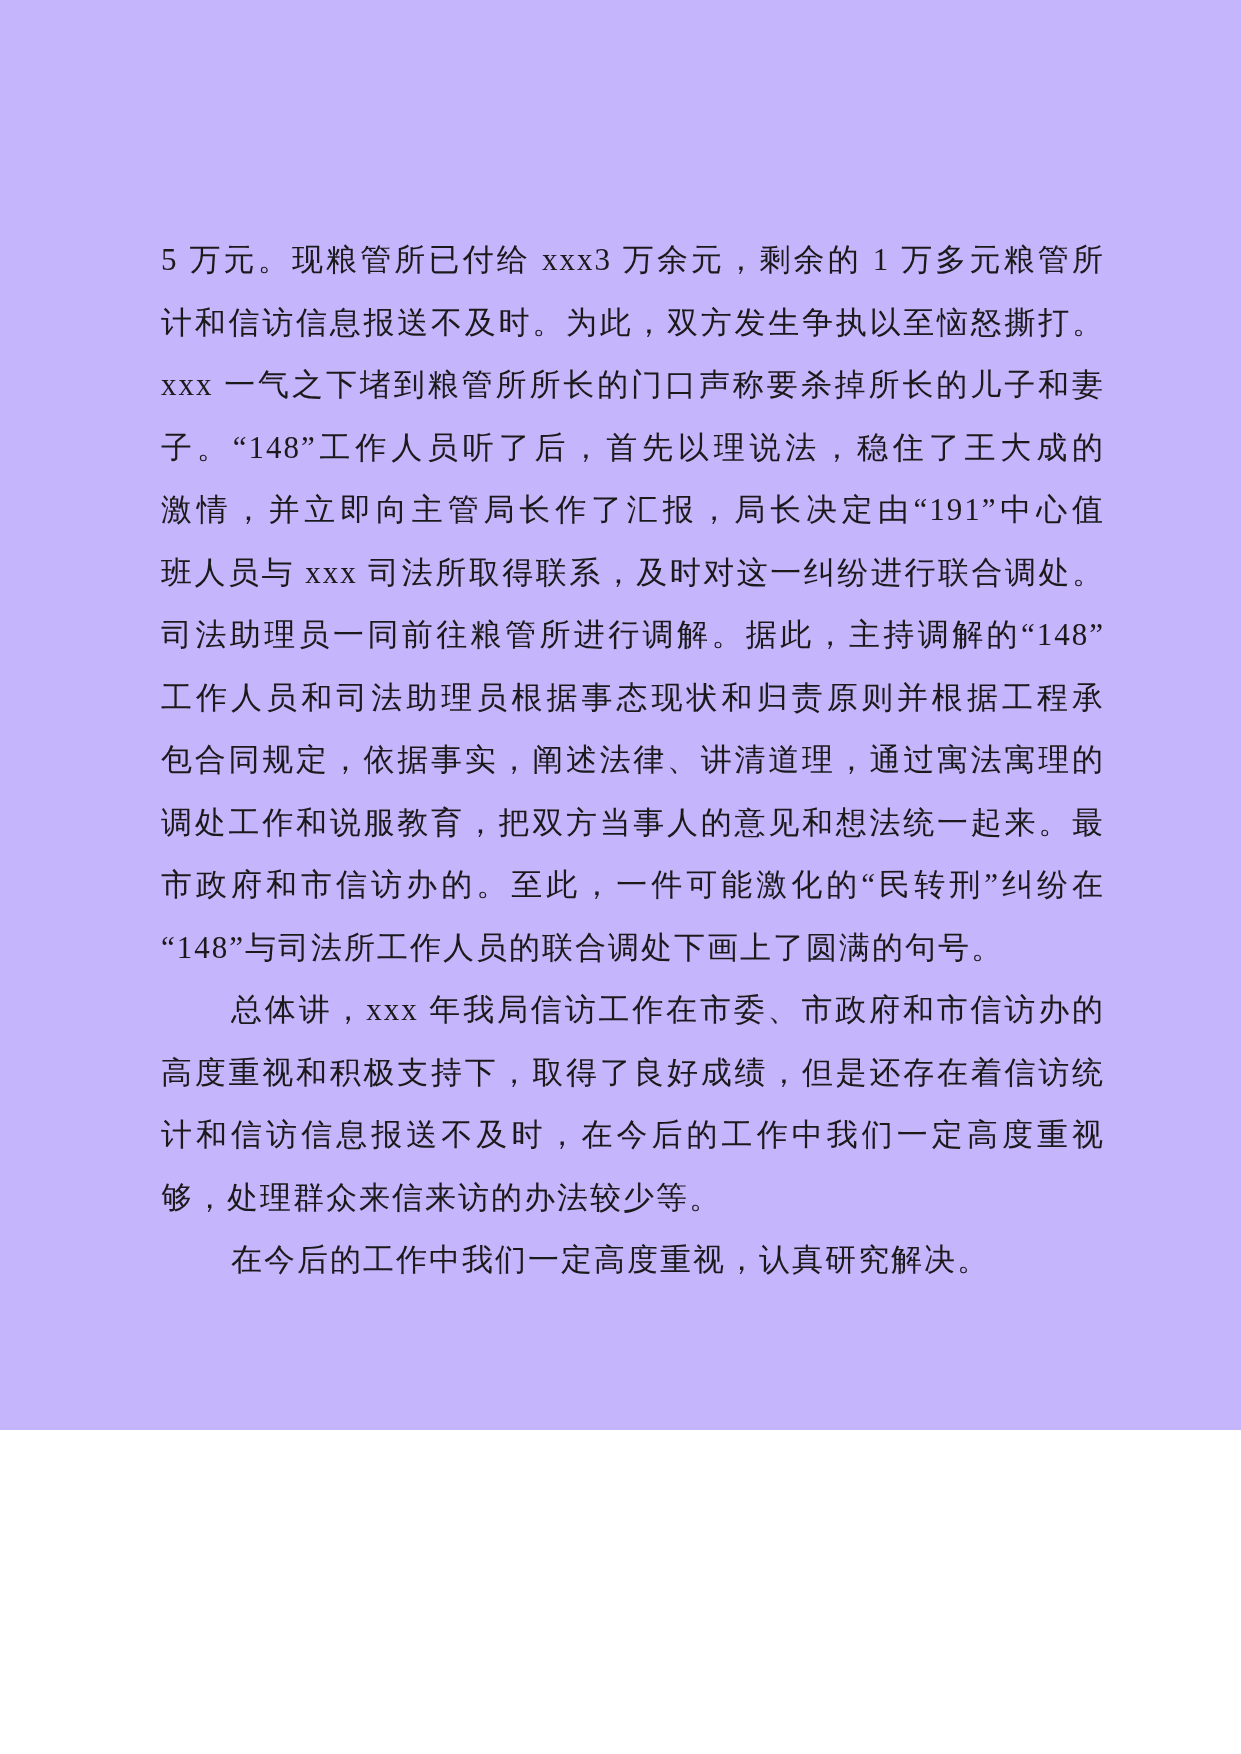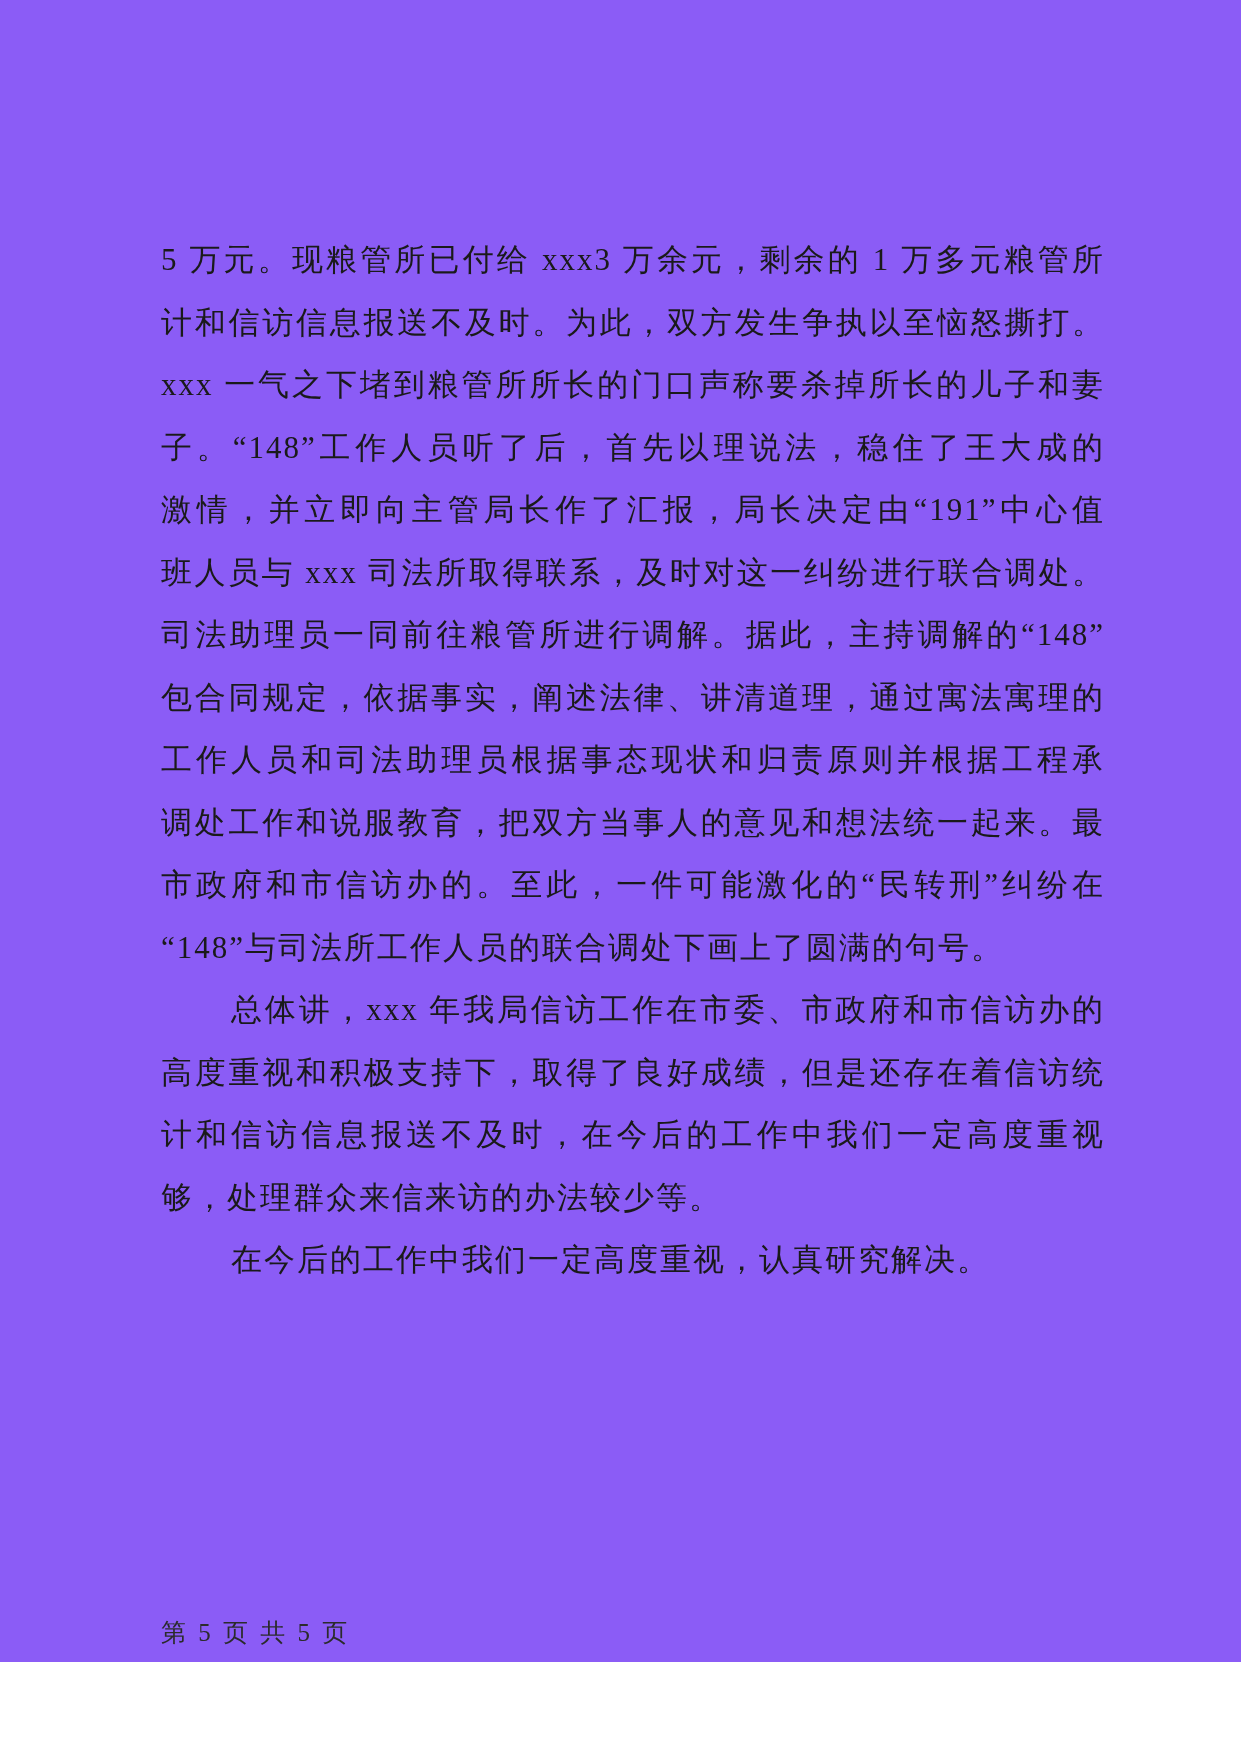--- a/index.html
+++ b/index.html
@@ -1,21 +1,21 @@
 <!DOCTYPE html>
 <html><head>
 <meta charset="utf-8">
 <style>
   * { margin: 0; padding: 0; box-sizing: border-box; }
   html, body { background: #ffffff; }
   .page {
     position: relative;
     width: 1241px;
-    height: 1662px;
-    background: #8b5cf6;
+    height: 1430px;
+    background: #c4b5fd;
     font-family: "Liberation Serif", "DejaVu Serif", serif;
     overflow: hidden;
   }
   .body-text {
     position: absolute;
     left: 161px;
     top: 229px;
     width: 944px;
   }
   .line {
@@ -49,22 +49,22 @@
 <div class="page">
 
   <div class="body-text">
     <p class="line">5 万元。现粮管所已付给 xxx3 万余元，剩余的 1 万多元粮管所</p>
     <p class="line">计和信访信息报送不及时。为此，双方发生争执以至恼怒撕打。</p>
     <p class="line">xxx 一气之下堵到粮管所所长的门口声称要杀掉所长的儿子和妻</p>
     <p class="line">子。“148”工作人员听了后，首先以理说法，稳住了王大成的</p>
     <p class="line">激情，并立即向主管局长作了汇报，局长决定由“191”中心值</p>
     <p class="line">班人员与 xxx 司法所取得联系，及时对这一纠纷进行联合调处。</p>
     <p class="line">司法助理员一同前往粮管所进行调解。据此，主持调解的“148”</p>
+    <p class="line">工作人员和司法助理员根据事态现状和归责原则并根据工程承</p>
     <p class="line">包合同规定，依据事实，阐述法律、讲清道理，通过寓法寓理的</p>
-    <p class="line">工作人员和司法助理员根据事态现状和归责原则并根据工程承</p>
     <p class="line">调处工作和说服教育，把双方当事人的意见和想法统一起来。最</p>
     <p class="line">市政府和市信访办的。至此，一件可能激化的“民转刑”纠纷在</p>
     <p class="line para-end">“148”与司法所工作人员的联合调处下画上了圆满的句号。</p>
     <p class="line indent">总体讲，xxx 年我局信访工作在市委、市政府和市信访办的</p>
     <p class="line">高度重视和积极支持下，取得了良好成绩，但是还存在着信访统</p>
     <p class="line">计和信访信息报送不及时，在今后的工作中我们一定高度重视</p>
     <p class="line para-end">够，处理群众来信来访的办法较少等。</p>
     <p class="line indent para-end">在今后的工作中我们一定高度重视，认真研究解决。</p>
   </div>
 

